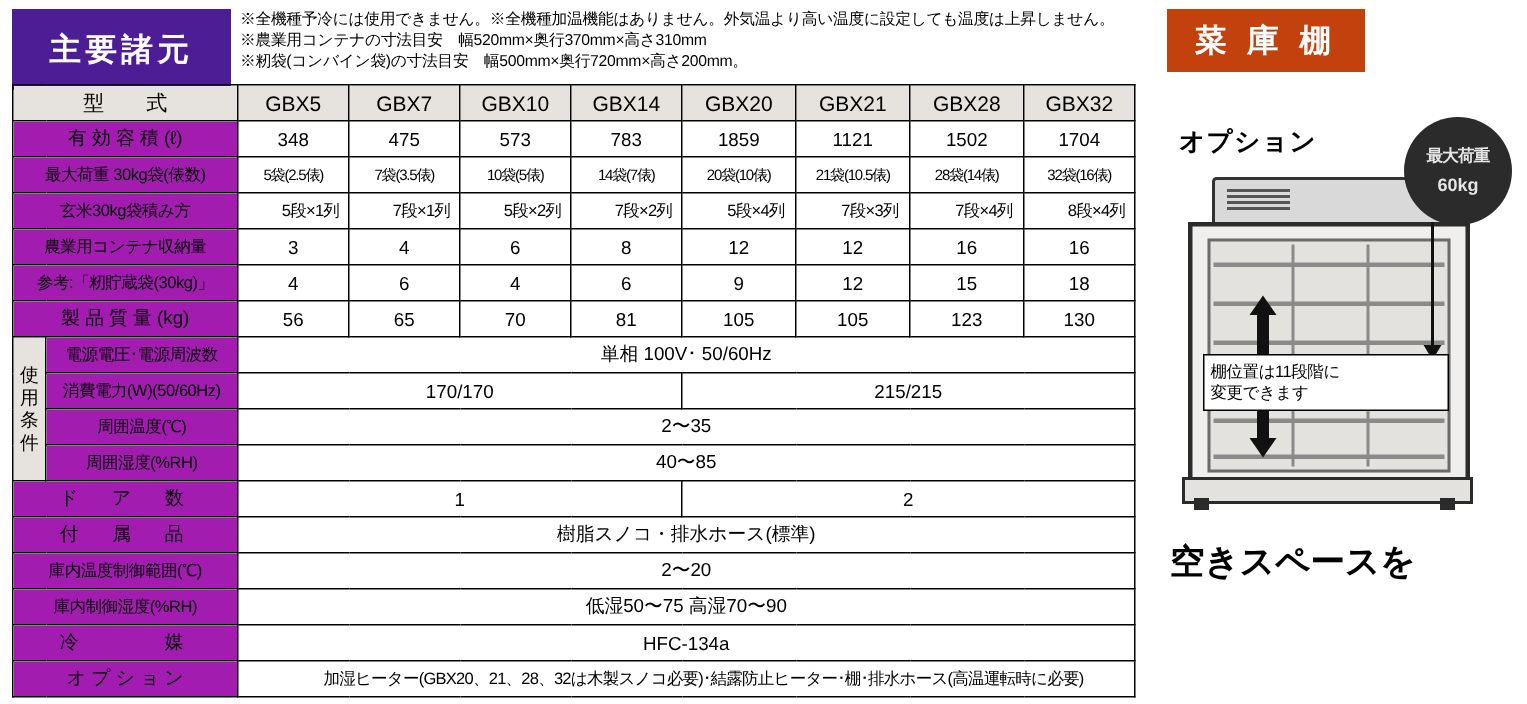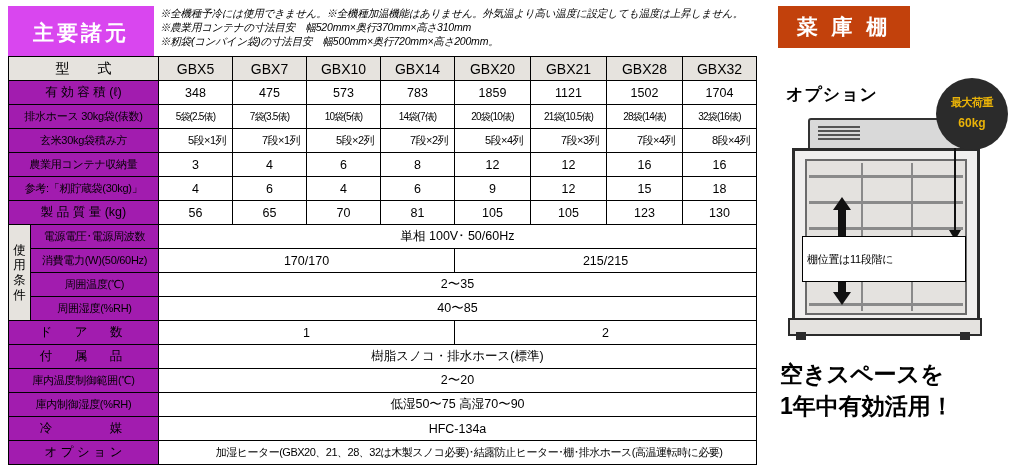--- a/index.html
+++ b/index.html
@@ -27,39 +27,39 @@
     top: 6px;
     width: 748px;
     height: 458px;
   }
   .title-bar {
     position: absolute;
     left: 0;
     top: 0;
     width: 146px;
     height: 54px;
-    background: #d946ef;
+    background: #4c1d95;
     color: #fff;
     display: flex;
     align-items: center;
     justify-content: center;
     letter-spacing: 3px;
     font-size: 21px;
     font-weight: bold;
   }
   .notes {
     position: absolute;
     left: 152px;
     top: 0;
     width: 596px;
     font-size: 10.5px;
     line-height: 14px;
     letter-spacing: -0.2px;
   }
-  .notes div { white-space: nowrap; font-style: italic; }
+  .notes div { white-space: nowrap; }
 
   table.spec {
     position: absolute;
     left: 0;
     top: 50px;
     width: 748px;
     border-collapse: collapse;
     table-layout: fixed;
   }
   table.spec td, table.spec th {
@@ -127,21 +127,21 @@
     margin-top: 25px;
   }
   .badge {
     position: absolute;
     right: 2px;
     top: 72px;
     width: 72px;
     height: 72px;
     border-radius: 50%;
     background: #2b2b2b;
-    color: #eab308;
+    color: #e5e5e5;
     display: flex;
     flex-direction: column;
     align-items: center;
     justify-content: center;
     z-index: 5;
   }
   .badge .b1 { font-size: 11px; font-weight: bold; letter-spacing: -0.5px; }
   .badge .b2 { font-size: 20px; font-weight: bold; line-height: 20px; }
   .badge .b2 span { font-size: 12px; }
 
@@ -237,21 +237,21 @@
   }
   .callout {
     position: absolute;
     left: 16px;
     top: 118px;
     width: 154px;
     background: #fff;
     border: 1.5px solid #000;
     font-size: 11px;
     line-height: 14px;
-    padding: 15px 4px;
+    padding: 4px 4px;
     z-index: 4;
     letter-spacing: -0.3px;
   }
   .pointer-line {
     position: absolute;
     left: 168px;
     top: 30px;
     width: 2px;
     height: 88px;
     background: #111;
@@ -341,21 +341,21 @@
           <td class="bigval">475</td>
           <td class="bigval">573</td>
           <td class="bigval">783</td>
           <td class="bigval">1859</td>
           <td class="bigval">1121</td>
           <td class="bigval">1502</td>
           <td class="bigval">1704</td>
         </tr>
 
         <tr>
-          <td class="rowlabel small" colspan="2">排水ホース 30kg袋(俵数)</td>
+          <td class="rowlabel small" colspan="2">最大荷重 30kg袋(俵数)</td>
           <td class="val xsmall">5袋(2.5俵)</td>
           <td class="val xsmall">7袋(3.5俵)</td>
           <td class="val xsmall">10袋(5俵)</td>
           <td class="val xsmall">14袋(7俵)</td>
           <td class="val xsmall">20袋(10俵)</td>
           <td class="val xsmall">21袋(10.5俵)</td>
           <td class="val xsmall">28袋(14俵)</td>
           <td class="val xsmall">32袋(16俵)</td>
         </tr>
 
@@ -486,25 +486,25 @@
           <div class="stem"></div>
           <div class="down"></div>
         </div>
       </div>
 
       <div class="pointer-line"></div>
       <div class="pointer-head"></div>
 
       <div class="callout">
         <div>棚位置は11段階に</div>
+        <div>変更できます</div>
       </div>
 
       <div class="cab-base"></div>
       <div class="foot" style="left:10px"></div>
       <div class="foot" style="left:174px"></div>
     </div>
 
     <div class="tagline">
       <div>空きスペースを</div>
-      <div>1年中有効活用！</div>
     </div>
   </div>
 </div>
 
 </body></html>

